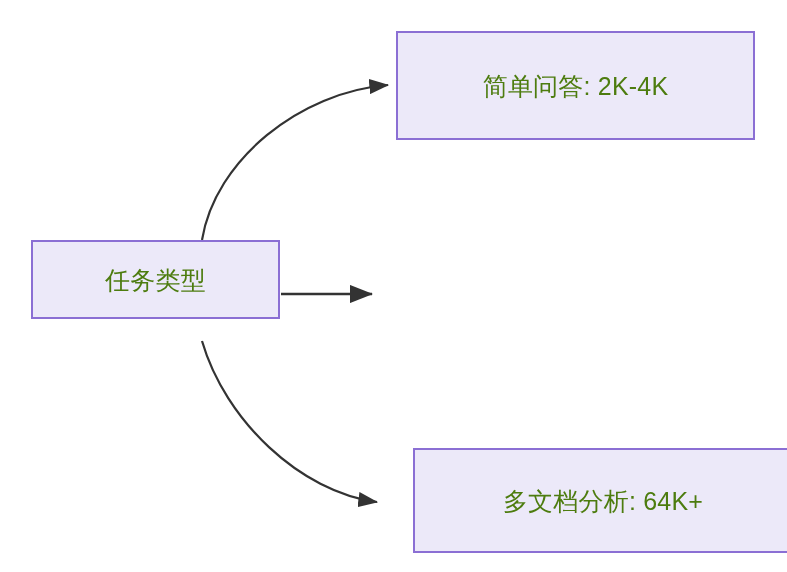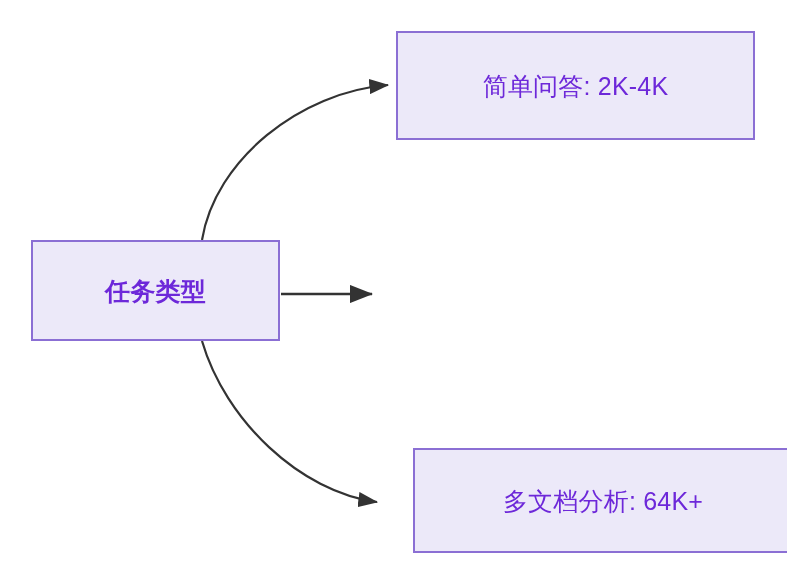--- a/index.html
+++ b/index.html
@@ -29,33 +29,32 @@
     position: absolute;
     box-sizing: border-box;
     background: #ece9f9;
     border: 2px solid #8b6fd4;
     display: flex;
     align-items: center;
     justify-content: center;
     z-index: 2;
   }
   .node-label {
-    color: #6d28d9;
+    color: #4d7c0f;
     font-size: 25px;
     line-height: 1.2;
     letter-spacing: 0.2px;
     white-space: nowrap;
     text-align: center;
   }
   #node-root {
     left: 31px;
     top: 240px;
     width: 249px;
-    height: 101px;
-    font-weight: bold;
+    height: 79px;
   }
   #node-simple-qa {
     left: 396px;
     top: 31px;
     width: 359px;
     height: 109px;
   }
   #node-doc-summary {
     left: 380px;
     top: 241px;

